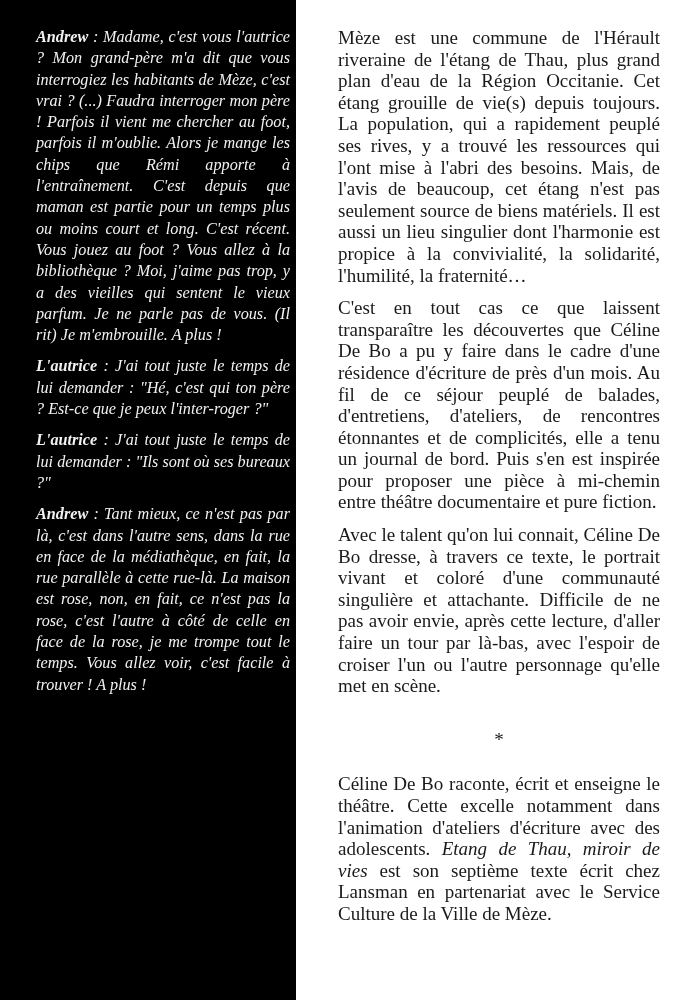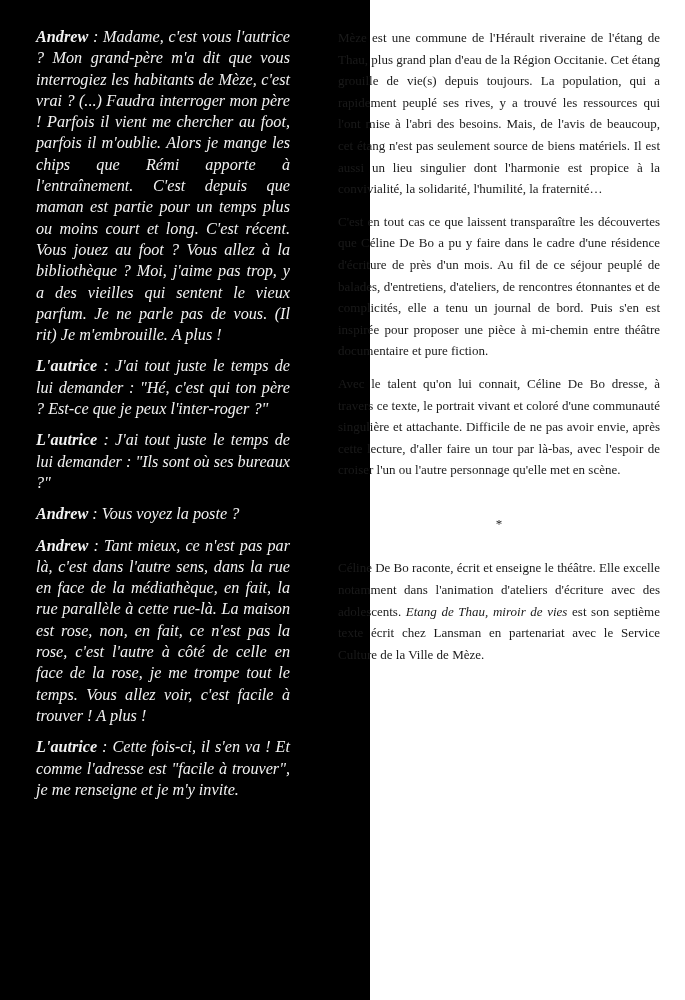--- a/index.html
+++ b/index.html
@@ -1,48 +1,46 @@
 <!DOCTYPE html>
 <html><head>
 <meta charset="utf-8">
 <style>
   html, body { margin: 0; padding: 0; }
   body { width: 685px; height: 1000px; overflow: hidden; background: #ffffff; position: relative; }
   .left {
-    position: absolute; left: 0; top: 0; width: 370px; height: 1000px;
+    position: absolute; left: 0; top: 0; width: 296px; height: 1000px;
     background: #000000; color: #f2f2f2;
     font-family: "Liberation Serif", serif; font-style: italic;
     font-size: 16.2px; line-height: 21.3px;
   }
   .left-inner { position: absolute; left: 36px; top: 27px; width: 254px; }
   .left p { margin: 0 0 10px 0; text-align: justify; }
   .left .speaker { font-weight: bold; }
   .right {
     position: absolute; left: 338px; top: 27px; width: 322px;
     color: #1a1a1a; font-family: "Liberation Serif", serif;
-    font-size: 13px; line-height: 21.6px;
+    font-size: 19px; line-height: 21.6px;
   }
   .right p { margin: 0 0 11px 0; text-align: justify; }
   .right p.p1 { margin-bottom: 11px; }
   .right .star { text-align: center; margin: 32px 0 23px 0; }
   .right em { font-style: italic; }
 </style>
 </head>
 <body>
 
 <div class="left">
   <div class="left-inner">
     <p><span class="speaker">Andrew</span><span> : </span><span>Madame, c'est vous l'autrice ? Mon grand-père m'a dit que vous interrogiez les habitants de Mèze, c'est vrai ? (...) Faudra interroger mon père ! Parfois il vient me chercher au foot, parfois il m'oublie. Alors je mange les chips que Rémi apporte à l'entraînement. C'est depuis que maman est partie pour un temps plus ou moins court et long. C'est récent. Vous jouez au foot ? Vous allez à la bibliothèque ? Moi, j'aime pas trop, y a des vieilles qui sentent le vieux parfum. Je ne parle pas de vous. (Il rit) Je m'embrouille.  A plus !</span></p>
     <p><span class="speaker">L'autrice</span><span> : </span><span>J'ai tout juste le temps de lui demander : "Hé, c'est qui ton père ? Est-ce que je peux l'inter-roger ?"</span></p>
     <p><span class="speaker">L'autrice</span><span> : </span><span>J'ai tout juste le temps de lui demander : "Ils sont où ses bureaux ?"</span></p>
-    <p><span class="speaker">Andrew</span><span> : </span><span>Vous voyez la poste ?</span></p>
     <p><span class="speaker">Andrew</span><span> : </span><span>Tant mieux, ce n'est pas par là, c'est dans l'autre sens, dans la rue en face de la médiathèque, en fait, la rue parallèle à cette rue-là. La maison est rose, non, en fait, ce n'est pas la rose, c'est l'autre à côté de celle en face de la rose, je me trompe tout le temps. Vous allez voir, c'est facile à trouver ! A plus !</span></p>
-    <p><span class="speaker">L'autrice</span><span> : </span><span>Cette fois-ci, il s'en va ! Et comme l'adresse est "facile à trouver", je me renseigne et je m'y invite.</span></p>
   </div>
 </div>
 
 <div class="right">
   <p class="p1">Mèze est une commune de l'Hérault riveraine de l'étang de Thau, plus grand plan d'eau de la Région Occitanie. Cet étang grouille de vie(s) depuis toujours. La population, qui a rapidement peuplé ses rives, y a trouvé les ressources qui l'ont mise à l'abri des besoins. Mais, de l'avis de beaucoup, cet étang n'est pas seulement source de biens matériels. Il est aussi un lieu singulier dont l'harmonie est propice à la convivialité, la solidarité, l'humilité, la fraternité…</p>
   <p>C'est en tout cas ce que laissent transparaître les découvertes que Céline De Bo a pu y faire dans le cadre d'une résidence d'écriture de près d'un mois. Au fil de ce séjour peuplé de balades, d'entretiens, d'ateliers, de rencontres étonnantes et de complicités, elle a tenu un journal de bord. Puis s'en est inspirée pour proposer une pièce à mi-chemin entre théâtre documentaire et pure fiction.</p>
   <p>Avec le talent qu'on lui connait, Céline De Bo dresse, à travers ce texte, le portrait vivant et coloré d'une communauté singulière et attachante. Difficile de ne pas avoir envie, après cette lecture, d'aller faire un tour par là-bas, avec l'espoir de croiser l'un ou l'autre personnage qu'elle met en scène.</p>
   <div class="star">*</div>
-  <p><span>Céline De Bo raconte, écrit et enseigne le théâtre. Elle excelle notamment dans l'animation d'ateliers d'écriture avec des adolescents. </span><em>Etang de Thau, miroir de vies</em><span> est son septième texte écrit chez Lansman en partenariat avec le Service Culture de la Ville de Mèze.</span></p>
+  <p><span>Céline De Bo raconte, écrit et enseigne le théâtre. Cette excelle notamment dans l'animation d'ateliers d'écriture avec des adolescents. </span><em>Etang de Thau, miroir de vies</em><span> est son septième texte écrit chez Lansman en partenariat avec le Service Culture de la Ville de Mèze.</span></p>
 </div>
 
 </body></html>

